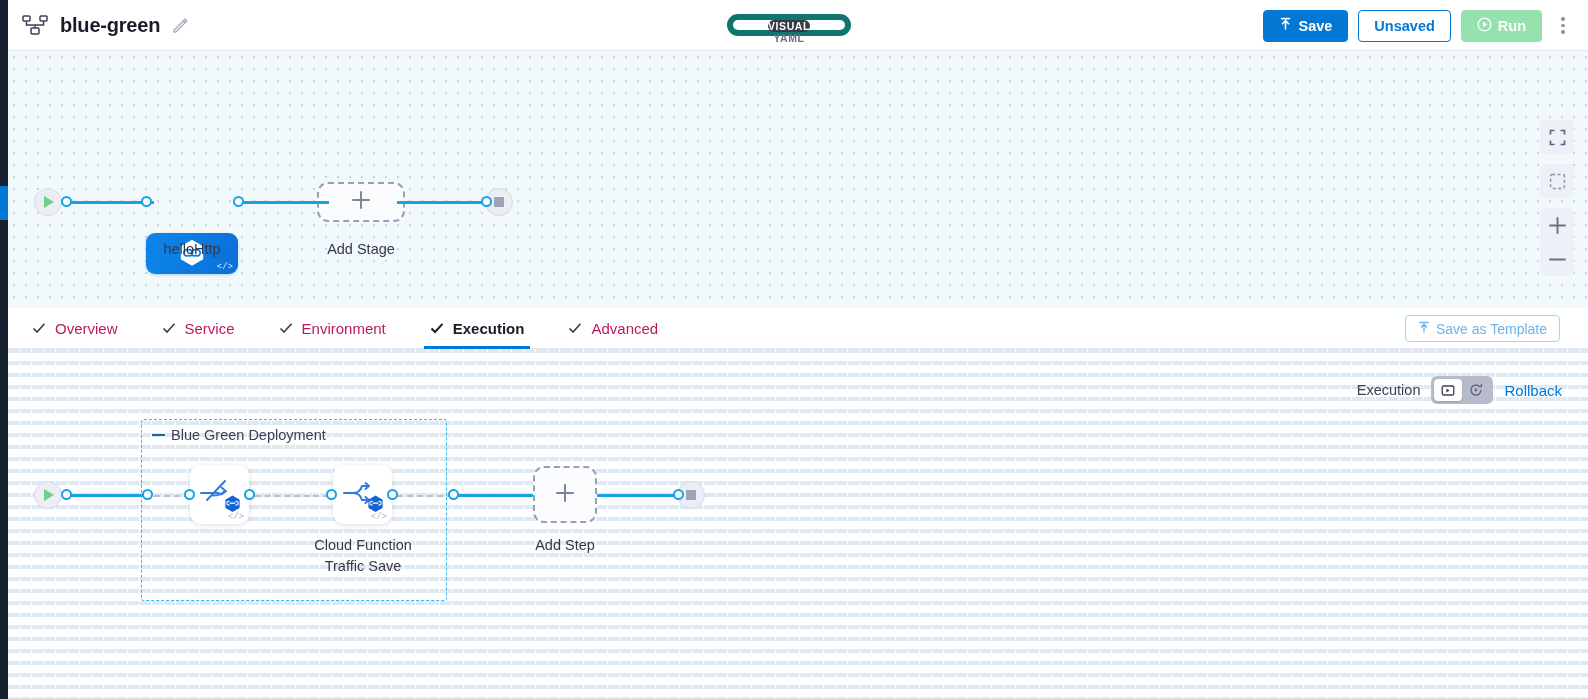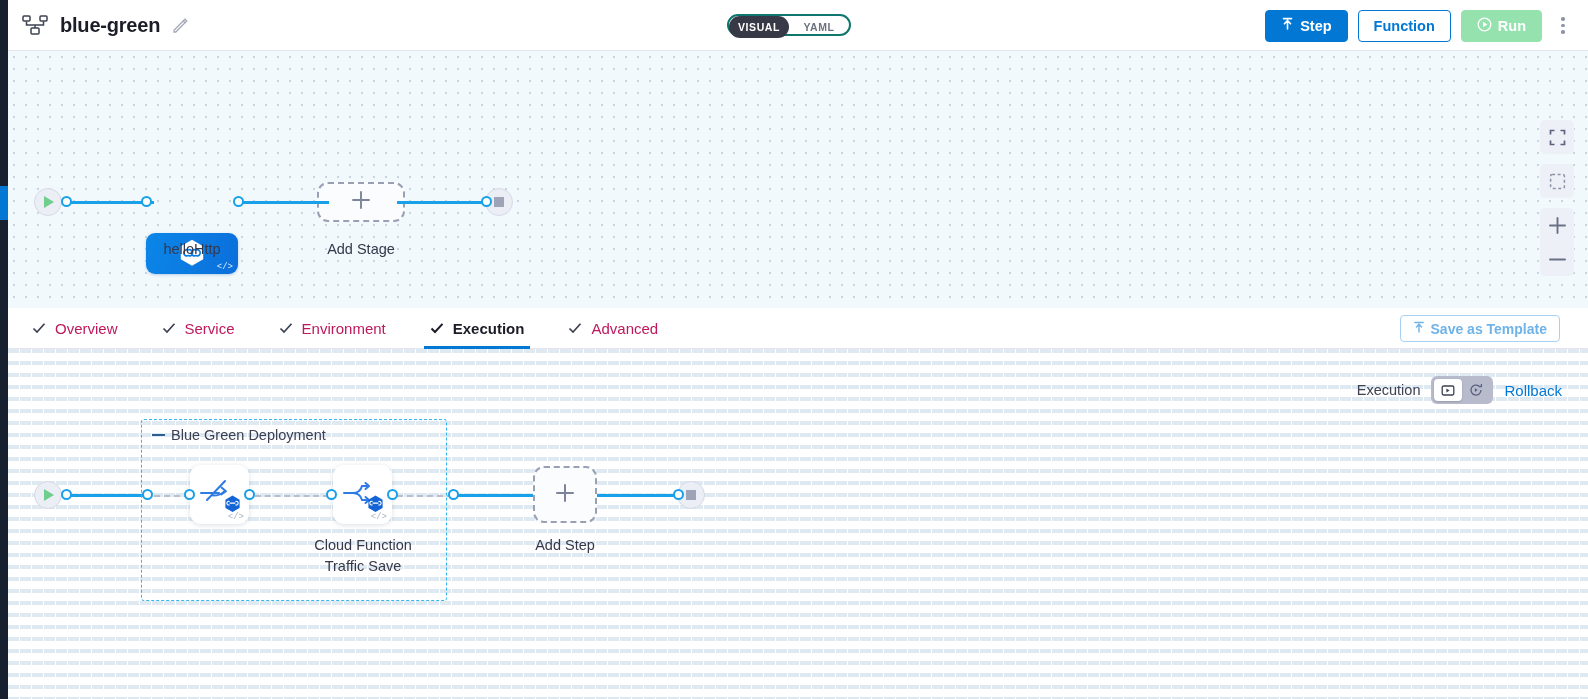--- a/index.html
+++ b/index.html
@@ -30,22 +30,22 @@
   .hdr-left { display: flex; align-items: center; gap: 12px; padding-left: 22px; }
   .pipeline-glyph { width: 26px; height: 22px; display:block; }
   .pipeline-title {
     font-size: 20px; font-weight: bold; color: #1c1c28; letter-spacing: -0.2px;
   }
   .edit-pencil { width: 17px; height: 17px; opacity: .55; display:block; cursor:pointer; }
 
   .hdr-center {
     position: absolute; left: 727px; top: 14px;
     width: 124px; height: 22px;
-    border-radius: 11px; border: 2px solid #0f766e;
-    display: flex; align-items: flex-start; background: #fff;
+    border-radius: 11px; border: 6px solid #0f766e;
+    display: flex; align-items: center; background: #fff; flex-direction: column;
   }
   .seg {
     flex: 1; height: 22px; border-radius: 11px;
     font-size: 10.5px; font-weight: bold; letter-spacing: .6px;
     display: flex; align-items: center; justify-content: center;
     cursor: pointer; color: #6b7280;
   }
   .seg.active { background: #383946; color: #ffffff; }
 
   .hdr-right {
@@ -144,21 +144,21 @@
   .tab.active { font-weight: bold; color: #1c1c28; }
   .tab.active::after {
     content: ""; position: absolute; left: -6px; right: -6px; bottom: 0;
     height: 3px; background: #0278d4;
   }
   .tab-check { width: 14px; height: 14px; display:block; }
   .save-template {
     position: absolute; right: 28px; top: 7px;
     height: 27px; padding: 0 12px; border-radius: 4px;
     border: 1px solid #a9d2f2; color: #6fb3e8; background: #fff;
-    font-size: 14px; font-weight: bold; display: flex; align-items: center; gap: 6px;
+    font-size: 14px; font-weight: normal; display: flex; align-items: center; gap: 6px;
     cursor: pointer;
   }
 
   
   .canvas-bottom {
     position: absolute; left: 8px; top: 349px; width: 1580px; height: 350px;
     background-color: #ffffff;
     background-image: repeating-linear-gradient(to bottom,#dfe9f2 0 4px, transparent 4px 12px);
     background-size: 12px 12px;
     background-repeat: repeat;
@@ -234,24 +234,24 @@
       <div class="seg">YAML</div>
     </div>
 
     <div class="hdr-right">
       <div class="btn btn-save">
         <span>
           <svg width="13" height="14" viewBox="0 0 13 14">
               <path d="M2.5 1.6 H10.5 M6.5 3.6 V12 M6.5 3.6 L3.4 6.8 M6.5 3.6 L9.6 6.8" fill="none" stroke="#fff" stroke-width="1.6" stroke-linecap="round"></path>
             </svg>
         </span>
-        <span>Step</span>
+        <span>Save</span>
       </div>
       <div class="btn btn-discard">
-        <span>Function</span>
+        <span>Unsaved</span>
       </div>
       <div class="btn btn-run">
         <span>
           <svg width="15" height="15" viewBox="0 0 15 15">
               <circle cx="7.5" cy="7.5" r="6.3" fill="none" stroke="#fff" stroke-width="1.3"></circle>
               <path d="M6 4.8 L10.3 7.5 L6 10.2 Z" fill="#fff"></path>
             </svg>
         </span>
         <span>Run</span>
       </div>

